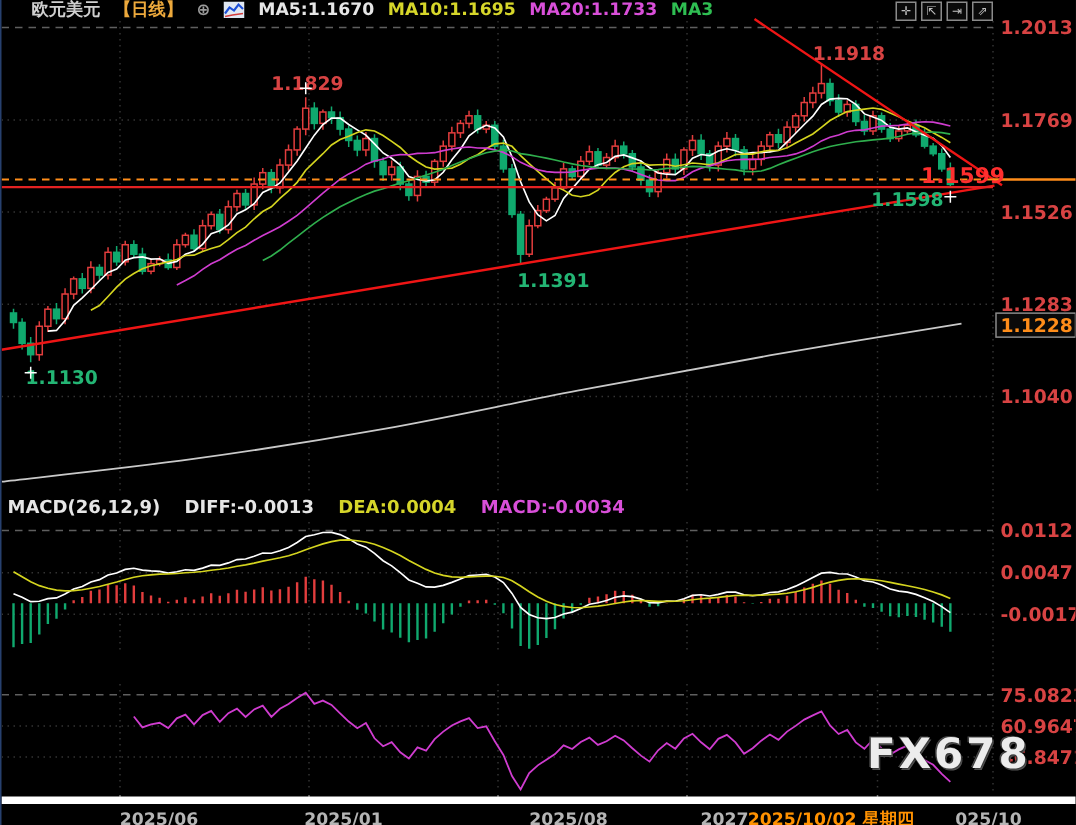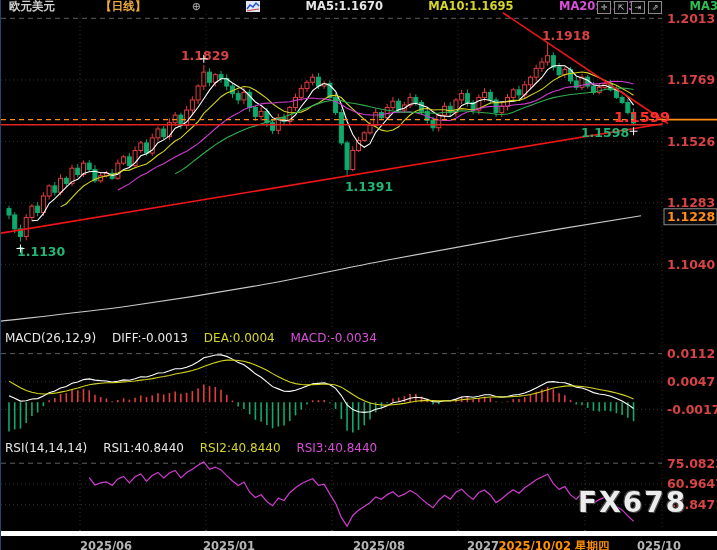--- a/index.html
+++ b/index.html
@@ -1,27 +1,27 @@
 <!DOCTYPE html>
 <html><head>
 <meta charset="utf-8">
 <style>
   html,body{margin:0;padding:0;background:#111;}
   #app{position:relative;width:717px;height:550px;background:#000;overflow:hidden;
        font-family:"DejaVu Sans","Liberation Sans",sans-serif;border-left:1px solid #27406e;}
   #chart{position:absolute;left:0;top:0;}
   .hdr{position:absolute;left:0;top:0;right:0;height:13px;display:flex;align-items:center;
-       gap:9px;padding-left:8px;font-size:11.5px;line-height:13px;font-weight:600;white-space:nowrap;z-index:4;justify-content:space-between;}
+       gap:9px;padding-left:20px;font-size:11.5px;line-height:13px;font-weight:600;white-space:nowrap;z-index:4;}
   .sym{color:#cfcfcf;} .per{color:#eda93c;}
   .circ{color:#9a9a9a;font-size:11px;}
   .white{color:#e6e6e6;} .yellow{color:#d6d62a;} .magenta{color:#d94fd9;} .green{color:#2fbe52;}
   .toolbar{position:absolute;right:56px;top:1px;display:flex;gap:3px;z-index:5;}
   .tbicon{width:12px;height:11px;border:1px solid #8a8a8a;color:#c0c0c0;font-size:8px;
           line-height:11px;text-align:center;background:#0a0a0a;}
-  .subhdr{position:absolute;left:4px;font-size:12px;font-weight:400;white-space:nowrap;z-index:4;}
+  .subhdr{position:absolute;left:4px;font-size:12px;font-weight:700;white-space:nowrap;z-index:4;}
   .subhdr span{margin-right:12px;}
   #macdhdr{top:331px;} #rsihdr{top:441px;}
   .xaxis{position:absolute;left:0;top:531px;width:717px;height:19px;border-top:5px solid #ffffff;z-index:4;}
   .xlabel{position:absolute;top:3px;transform:translateX(-50%);font-size:11.5px;font-weight:700;color:#b5b5b5;}
   .xlabel.hl{color:#ff9100;}
   .watermark{position:absolute;left:577px;top:486px;font-size:28px;font-weight:700;color:#ececec;
              letter-spacing:2px;z-index:6;text-shadow:0 0 2px #000,1px 1px 0 #5a5a5a,-1px -1px 0 #5a5a5a;}
   .thumb{display:inline-flex;}
   svg text{font-family:"DejaVu Sans","Liberation Sans",sans-serif;}
 </style>
@@ -475,26 +475,20 @@
       <span class="tbicon">⇗</span>
     </div>
 
   <div class="subhdr" id="macdhdr">
     <span class="white">MACD(26,12,9)</span>
     <span class="white">DIFF:-0.0013</span>
     <span class="yellow">DEA:0.0004</span>
     <span class="magenta">MACD:-0.0034</span>
   </div>
 
-  <div class="subhdr" id="rsihdr">
-    <span class="white">RSI(14,14,14)</span>
-    <span class="white">RSI1:40.8440</span>
-    <span class="yellow">RSI2:40.8440</span>
-    <span class="magenta">RSI3:40.8440</span>
-  </div>
 
   <div class="xaxis" id="xaxis">
       <span class="xlabel" style="left: 105px;">2025/06</span>
       <span class="xlabel" style="left: 228px;">2025/01</span>
       <span class="xlabel" style="left: 378px;">2025/08</span>
       <span class="xlabel" style="left: 482px;">2027</span>
       <span class="xlabel hl" style="left: 553px;">2025/10/02 星期四</span>
       <span class="xlabel" style="left: 658px;">025/10</span>
     </div>
 

